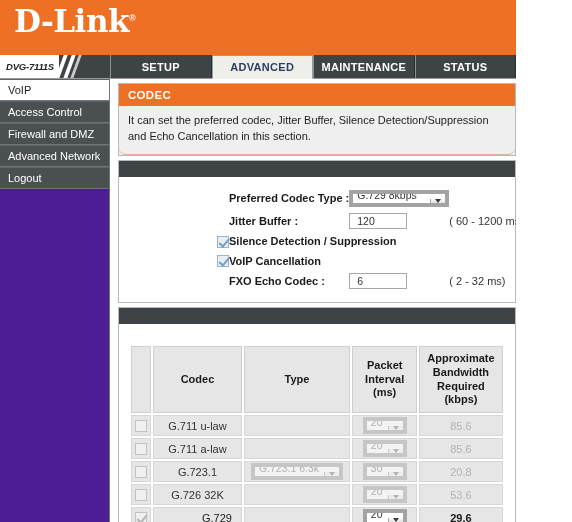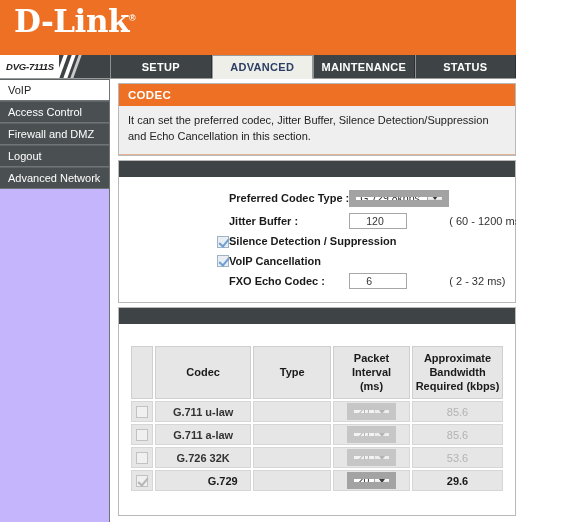--- a/index.html
+++ b/index.html
@@ -113,21 +113,21 @@
     margin-bottom: -1px;
   }
 
   
   .body-wrap { display: flex; height: 443px; align-items: stretch; }
 
   
   .sidebar {
     width: 110px;
     flex: 0 0 110px;
-    background: #c4b5fd;
+    background: #4c1d95;
     padding: 0;
     border-right: 1px solid #6f7476;
   }
   .side-item {
     height: 22px;
     display: flex;
     align-items: center;
     padding-left: 8px;
     font-size: 11px;
     color: #ffffff;
@@ -163,20 +163,21 @@
     padding: 5px 9px;
     letter-spacing: 0.3px;
   }
   .panel-desc {
     background: #efefef;
     padding: 7px 9px 9px 9px;
     font-size: 11px;
     line-height: 1.45;
     color: #222222;
     border-bottom: 1px solid #e2b293;
+    border-radius: 7px;
   }
 
   .darkbar {
     height: 17px;
     background: #3e4446;
     margin-top: 4px;
     border: 1px solid #b9b9b9;
     border-bottom: 0;
   }
   .white-block {
@@ -195,32 +196,32 @@
     padding-right: 10px;
     white-space: nowrap;
     color: #1a1a1a;
     margin-top: 46px;
   }
   .txtbox {
     border: 1px solid #a7a7a7;
     background: #ffffff;
     height: 16px;
     font-size: 10.5px;
-    padding: 0 16px;
+    padding: 0 7px;
     color: #333333;
     font-family: "Liberation Sans", sans-serif;
     line-height: 15px;
   }
   .txtbox.w60 { width: 58px; }
   .hint { color: #333333; font-size: 10px; padding-left: 8px; white-space: nowrap; }
 
   .selbox {
     display: inline-flex;
-    align-items: center;
-    border: 7px solid #a3a3a3;
+    align-items: flex-end;
+    border: 4px solid #a3a3a3;
     background: #ffffff;
     height: 17px;
     vertical-align: middle;
     overflow: hidden;
   }
   .selbox .selval {
     padding: 0 5px 0 4px;
     font-size: 10.5px;
     line-height: 15px;
     color: #333333;
@@ -292,21 +293,21 @@
   }
   table.codec td {
     background: #e6e6e6;
     border: 1px solid #d6d6d6;
     height: 21px;
     text-align: center;
     font-size: 11px;
     padding: 1px 2px;
     color: #333333;
   }
-  table.codec td.name { font-weight: bold; color: #333333; }
+  table.codec td.name { font-weight: normal; color: #333333; }
   table.codec tr.enabled td.name { color: #1a1a1a; padding-left: 41px; }
   table.codec td.bw { color: #b3b3b3; margin-left: 19px; }
   table.codec tr.enabled td.bw { color: #1a1a1a; font-weight: bold; }
   col.c-chk { width: 26px; }
   col.c-codec { width: 120px; }
   col.c-type { width: 128px; }
   col.c-pkt { width: 100px; }
   col.c-bw { width: 110px; }
 </style>
 </head>
@@ -334,22 +335,22 @@
       <div class="tab">STATUS</div>
     </div>
   </div>
 
   <div class="body-wrap">
 
     <div class="sidebar">
       <div class="side-item active">VoIP</div>
       <div class="side-item">Access Control</div>
       <div class="side-item">Firewall and DMZ</div>
+      <div class="side-item">Advanced Network</div>
       <div class="side-item">Logout</div>
-      <div class="side-item">Advanced Network</div>
     </div>
 
     <div class="content">
 
       <div class="panel">
         <div class="panel-head">CODEC</div>
         <div class="panel-desc">It can set the preferred codec, Jitter Buffer, Silence Detection/Suppression and Echo Cancellation in this section.</div>
       </div>
 
       <div class="darkbar"></div>
@@ -447,20 +448,37 @@
                 <td></td>
                 <td>
                   <span class="selbox dis">
                     <span class="selval">20</span>
                     <span class="arrow"></span>
                   </span>
                 </td>
                 <td class="bw">85.6</td>
               </tr>
 
+              <tr>
+                <td><span class="cbx cbx-grey"></span></td>
+                <td class="name">G.723.1</td>
+                <td>
+                  <span class="selbox dis">
+                    <span class="selval">G.723.1 6.3k</span>
+                    <span class="arrow"></span>
+                  </span>
+                </td>
+                <td>
+                  <span class="selbox dis">
+                    <span class="selval">30</span>
+                    <span class="arrow"></span>
+                  </span>
+                </td>
+                <td class="bw">20.8</td>
+              </tr>
 
               <tr>
                 <td><span class="cbx cbx-grey"></span></td>
                 <td class="name">G.726 32K</td>
                 <td></td>
                 <td>
                   <span class="selbox dis">
                     <span class="selval">20</span>
                     <span class="arrow"></span>
                   </span>

